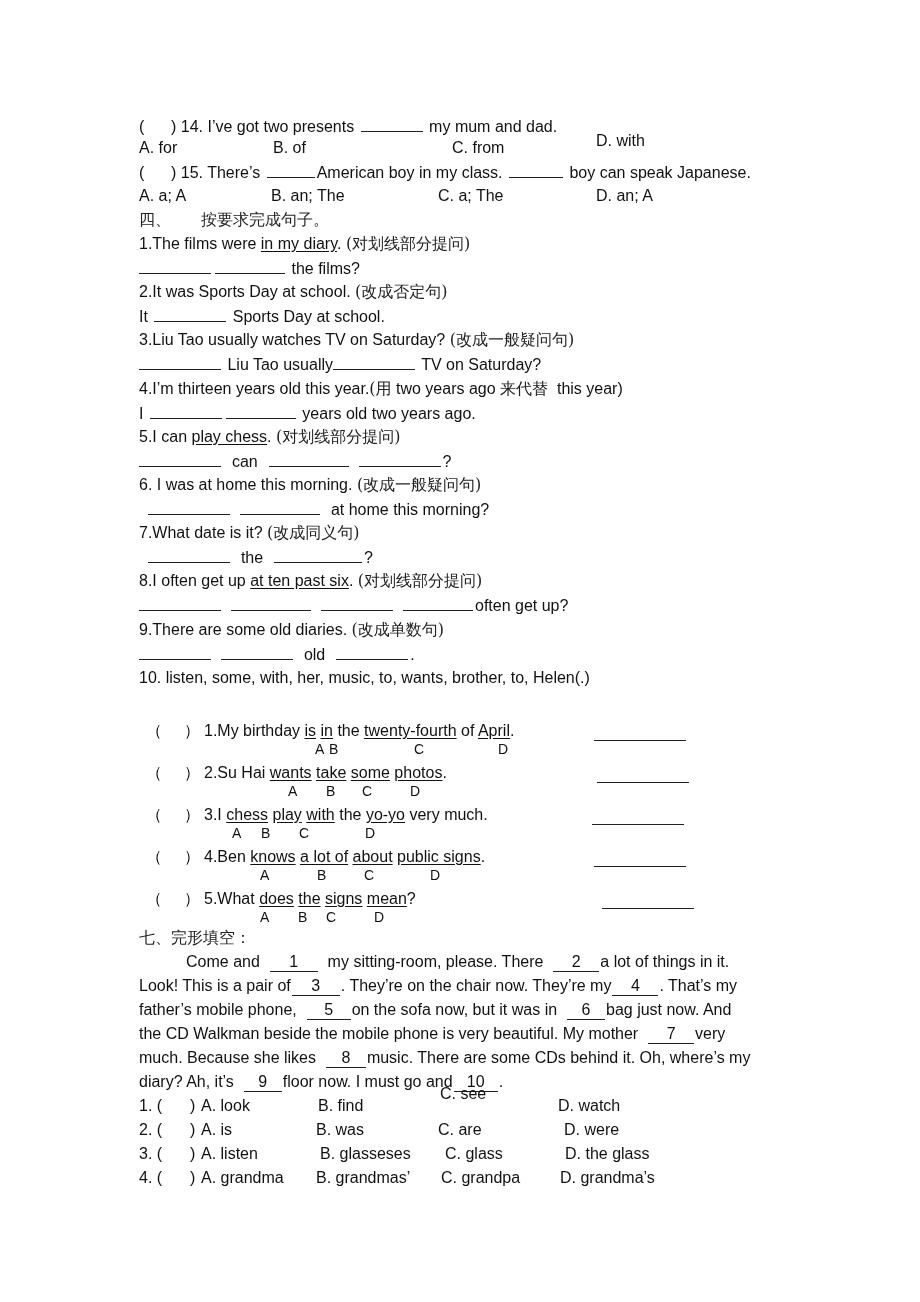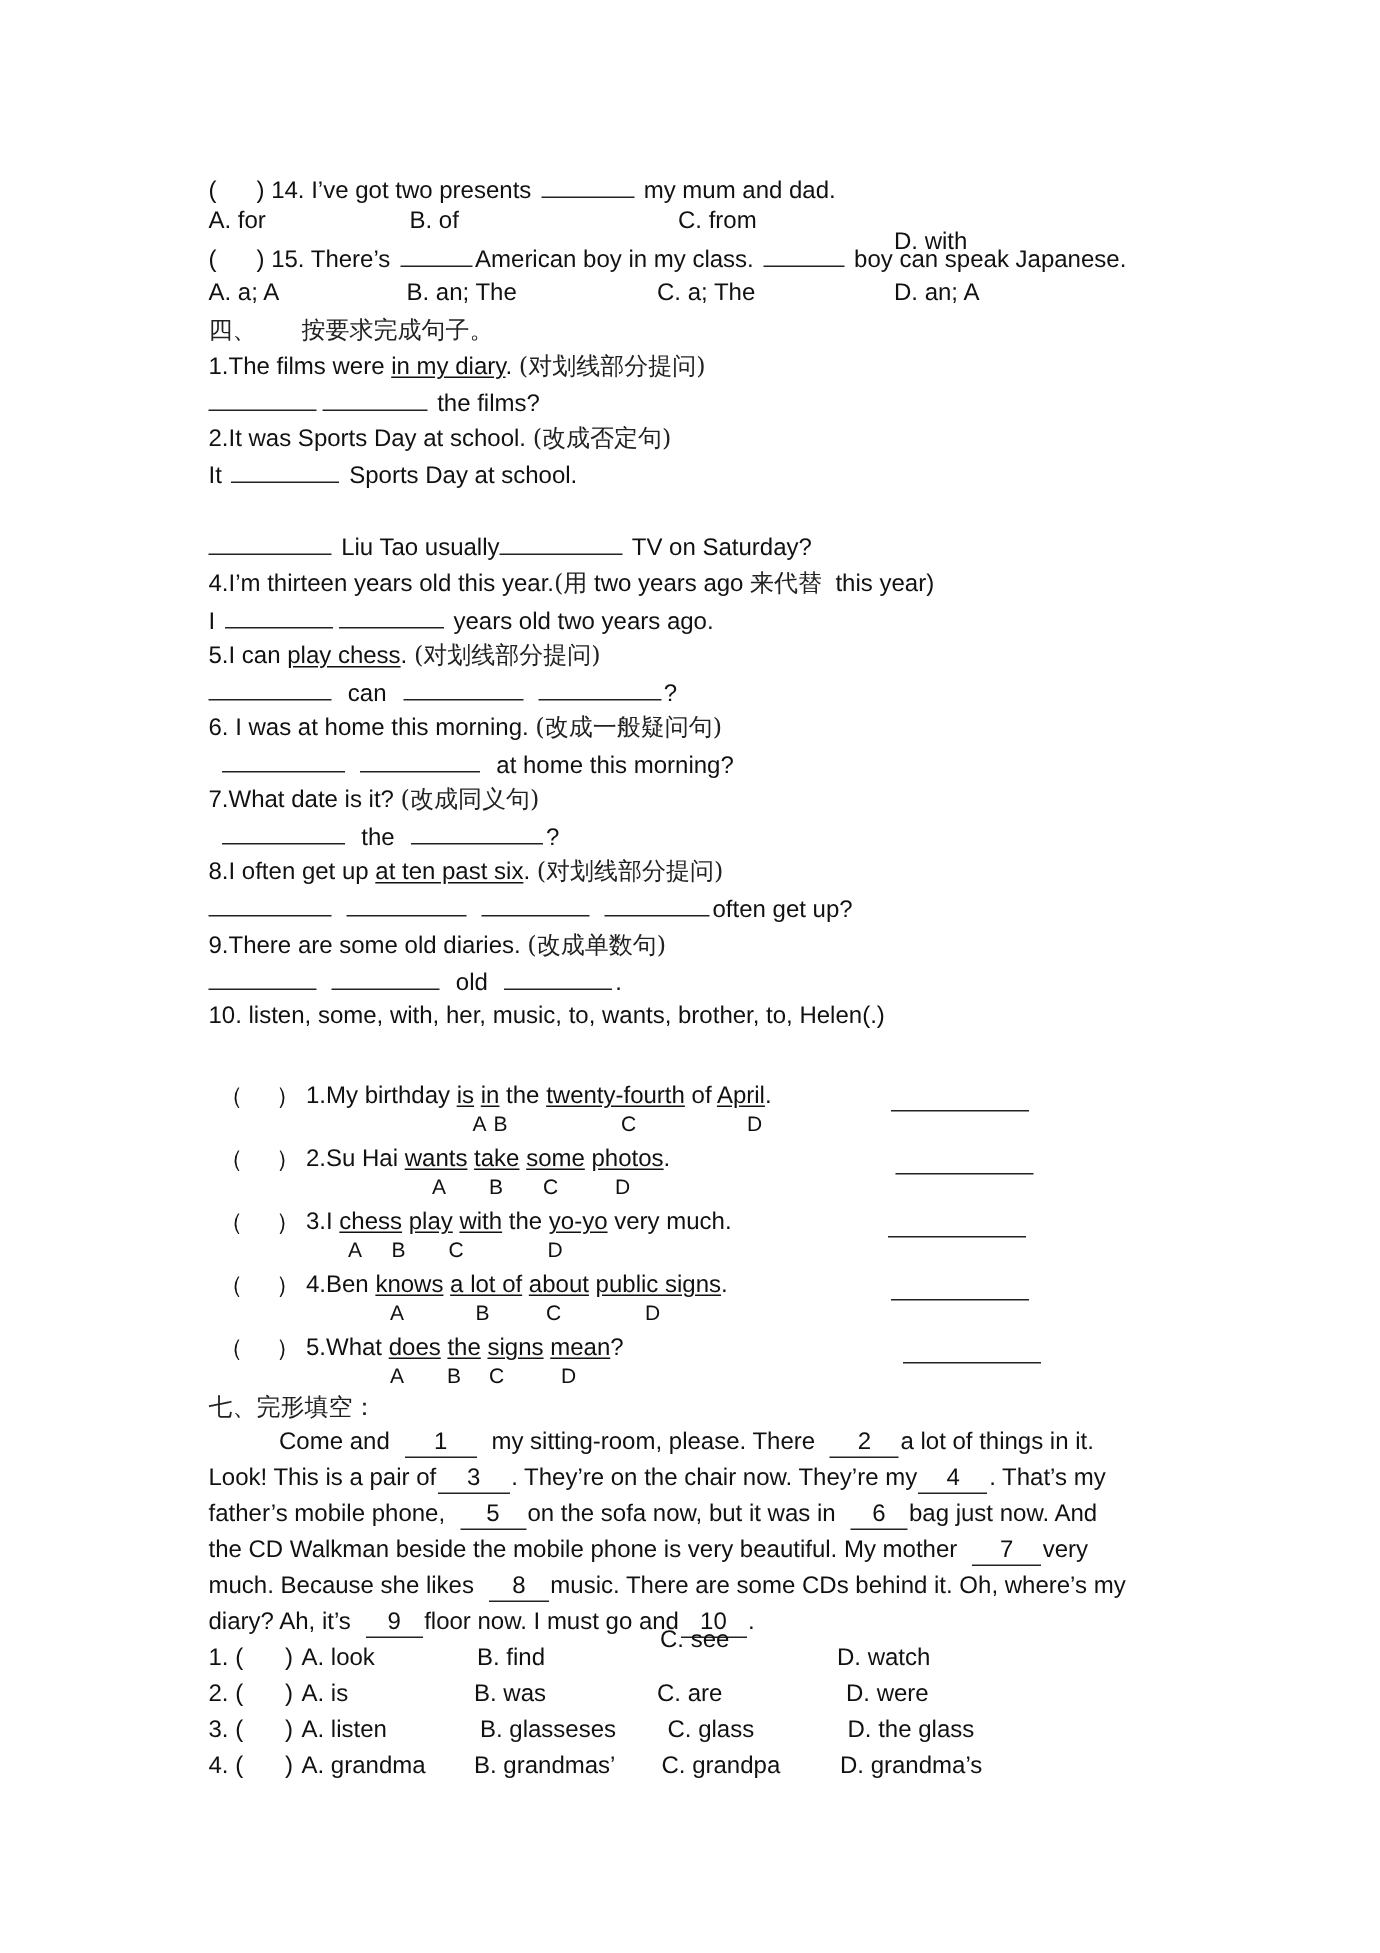--- a/index.html
+++ b/index.html
@@ -18,36 +18,37 @@
   </style>
 </head>
 <body>
 
 <div class="page">
 
   <div class="ln" style="top:116px"><span>(      ) 14. I’ve got two presents </span><span class="blank" style="width:62px"></span><span> my mum and dad.</span></div>
   <div class="opt" style="top:138px;left:139px">A. for</div>
   <div class="opt" style="top:138px;left:273px">B. of</div>
   <div class="opt" style="top:138px;left:452px">C. from</div>
-  <div class="opt" style="top:152px;left:596px">D. with</div>
+  <div class="opt" style="top:131px;left:596px">D. with</div>
 
   <div class="ln" style="top:162px"><span>(      ) 15. There’s </span><span class="blank" style="width:48px"></span><span>American boy in my class. </span><span class="blank" style="width:54px"></span><span> boy can speak Japanese.</span></div>
   <div class="opt" style="top:186px;left:139px">A. a; A</div>
   <div class="opt" style="top:186px;left:271px">B. an; The</div>
   <div class="opt" style="top:186px;left:438px">C. a; The</div>
   <div class="opt" style="top:186px;left:596px">D. an; A</div>
 
   <div class="ln cn" style="top:210px"><span>四、</span><span style="display:inline-block;width:30px"></span><span>按要求完成句子。</span></div>
 
   <div class="ln" style="top:234px"><span>1.The films were </span><span class="u">in my diary</span><span>. </span><span class="cn">(对划线部分提问)</span></div>
   <div class="ln" style="top:258px"><span class="blank" style="width:72px;margin-left:0"></span><span class="blank" style="width:70px"></span><span> the films?</span></div>
 
   <div class="ln" style="top:282px"><span>2.It was Sports Day at school. </span><span class="cn">(改成否定句)</span></div>
   <div class="ln" style="top:306px"><span>It </span><span class="blank" style="width:72px"></span><span> Sports Day at school.</span></div>
 
+  <div class="ln" style="top:330px"><span>3.Liu Tao usually watches TV on Saturday? </span><span class="cn">(改成一般疑问句)</span></div>
   <div class="ln" style="top:354px"><span class="blank" style="width:82px;margin-left:0"></span><span> Liu Tao usually</span><span class="blank" style="width:82px;margin-left:0"></span><span> TV on Saturday?</span></div>
 
   <div class="ln" style="top:379px"><span>4.I’m thirteen years old this year.</span><span class="cn">(用</span><span> two years ago </span><span class="cn">来代替</span><span>  this year)</span></div>
   <div class="ln" style="top:403px"><span>I </span><span class="blank" style="width:72px"></span><span class="blank" style="width:70px"></span><span> years old two years ago.</span></div>
 
   <div class="ln" style="top:427px"><span>5.I can </span><span class="u">play chess</span><span>. </span><span class="cn">(对划线部分提问)</span></div>
   <div class="ln" style="top:451px"><span class="blank" style="width:82px;margin-left:0"></span><span>  can  </span><span class="blank" style="width:80px"></span><span style="display:inline-block;width:6px"></span><span class="blank" style="width:82px"></span><span>?</span></div>
 
   <div class="ln" style="top:475px"><span>6. I was at home this morning. </span><span class="cn">(改成一般疑问句)</span></div>
   <div class="ln" style="top:499px"><span class="blank" style="width:82px;margin-left:9px"></span><span style="display:inline-block;width:6px"></span><span class="blank" style="width:80px"></span><span>  at home this morning?</span></div>

